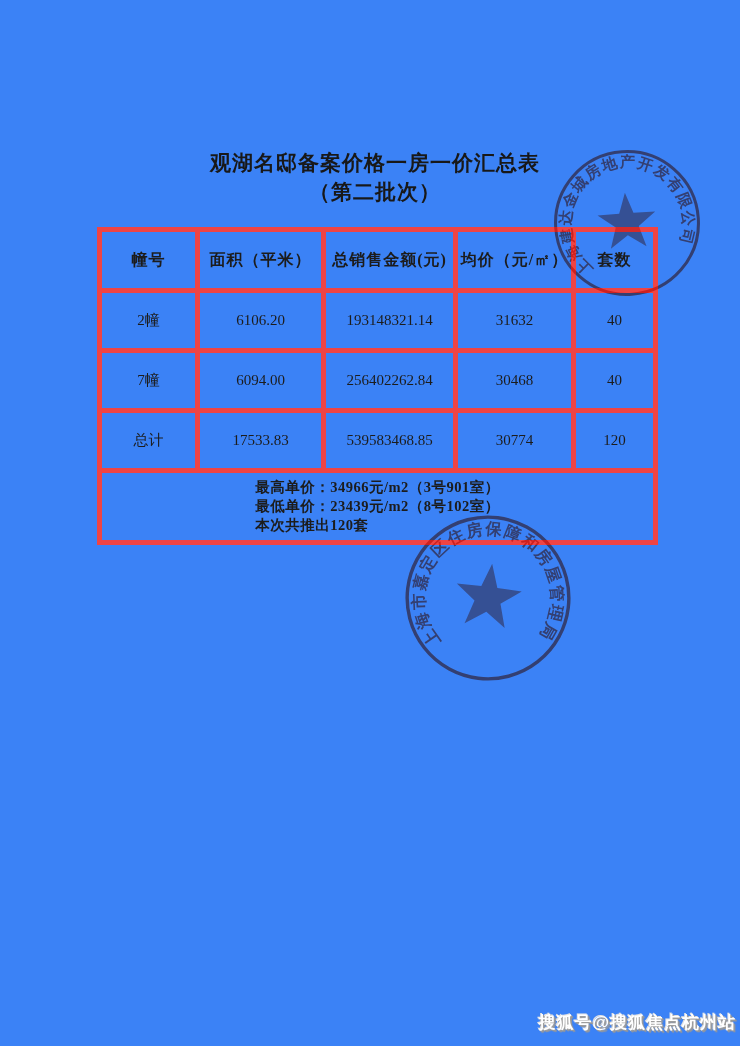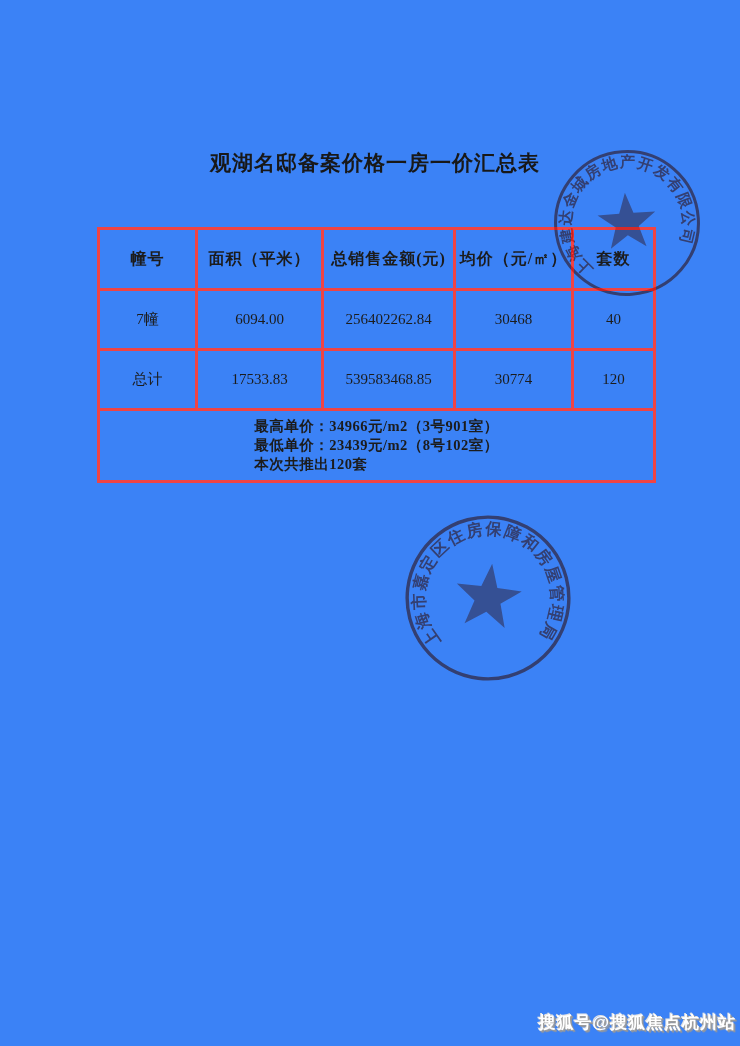--- a/index.html
+++ b/index.html
@@ -30,21 +30,21 @@
     position: absolute;
     left: 97px;
     top: 227px;
     width: 556px;
     border-collapse: collapse;
     table-layout: fixed;
     border: 2.5px solid #1f1f1f;
   }
   table.price-table th,
   table.price-table td {
-    border: 3px solid #ef4444;
+    border: 5px solid #ef4444;
     text-align: center;
     vertical-align: middle;
     overflow: hidden;
   }
   table.price-table th {
     height: 61px;
     font-size: 16px;
     font-weight: bold;
     letter-spacing: 1px;
   }
@@ -85,40 +85,48 @@
     white-space: nowrap;
   }
 </style>
 </head>
 <body>
 
 <div class="page">
 
   <div class="title-block">
     <div>观湖名邸备案价格一房一价汇总表</div>
+    <div>（第二批次）</div>
   </div>
 
   <table class="price-table">
     <colgroup>
       <col style="width:98px">
       <col style="width:126px">
       <col style="width:132px">
       <col style="width:118px">
       <col style="width:82px">
     </colgroup>
     <thead>
       <tr>
         <th>幢号</th>
         <th>面积（平米）</th>
         <th>总销售金额(元)</th>
         <th>均价（元/㎡）</th>
         <th>套数</th>
       </tr>
     </thead>
     <tbody>
+      <tr>
+        <td class="data-cell">2幢</td>
+        <td class="data-cell">6106.20</td>
+        <td class="data-cell">193148321.14</td>
+        <td class="data-cell">31632</td>
+        <td class="data-cell">40</td>
+      </tr>
       <tr>
         <td class="data-cell">7幢</td>
         <td class="data-cell">6094.00</td>
         <td class="data-cell">256402262.84</td>
         <td class="data-cell">30468</td>
         <td class="data-cell">40</td>
       </tr>
       <tr>
         <td class="data-cell">总计</td>
         <td class="data-cell">17533.83</td>

